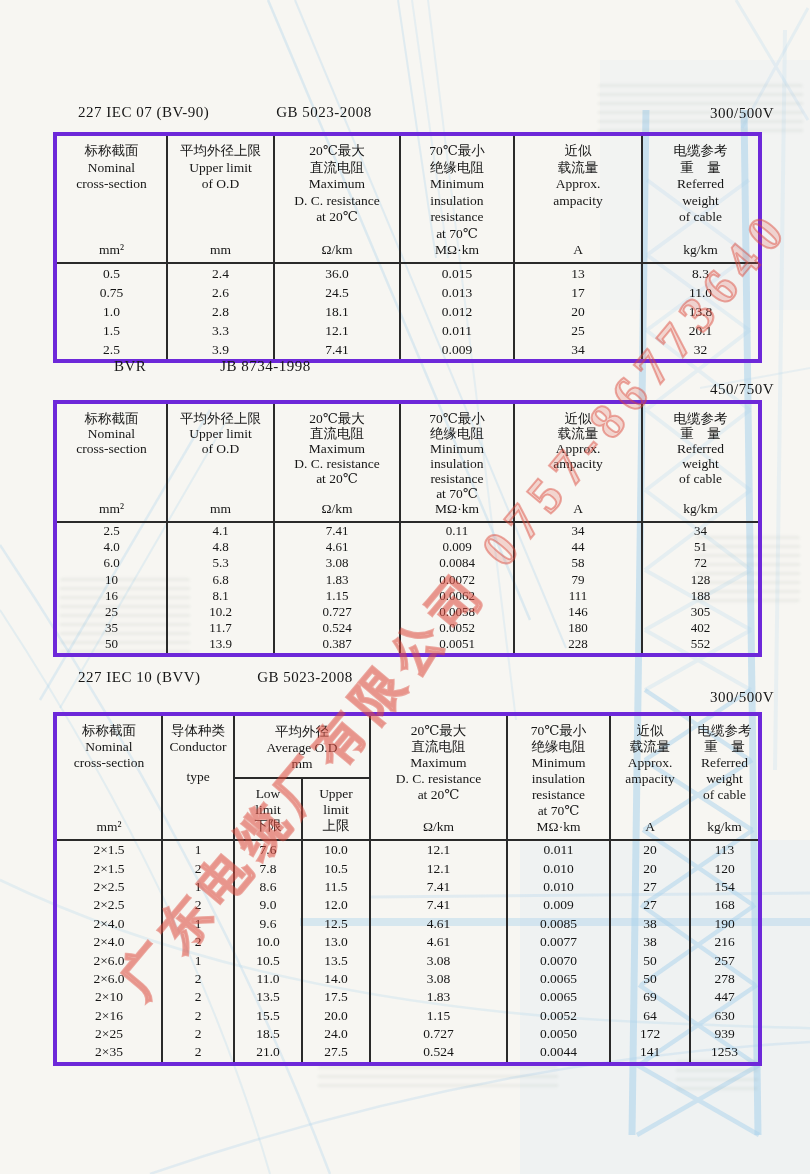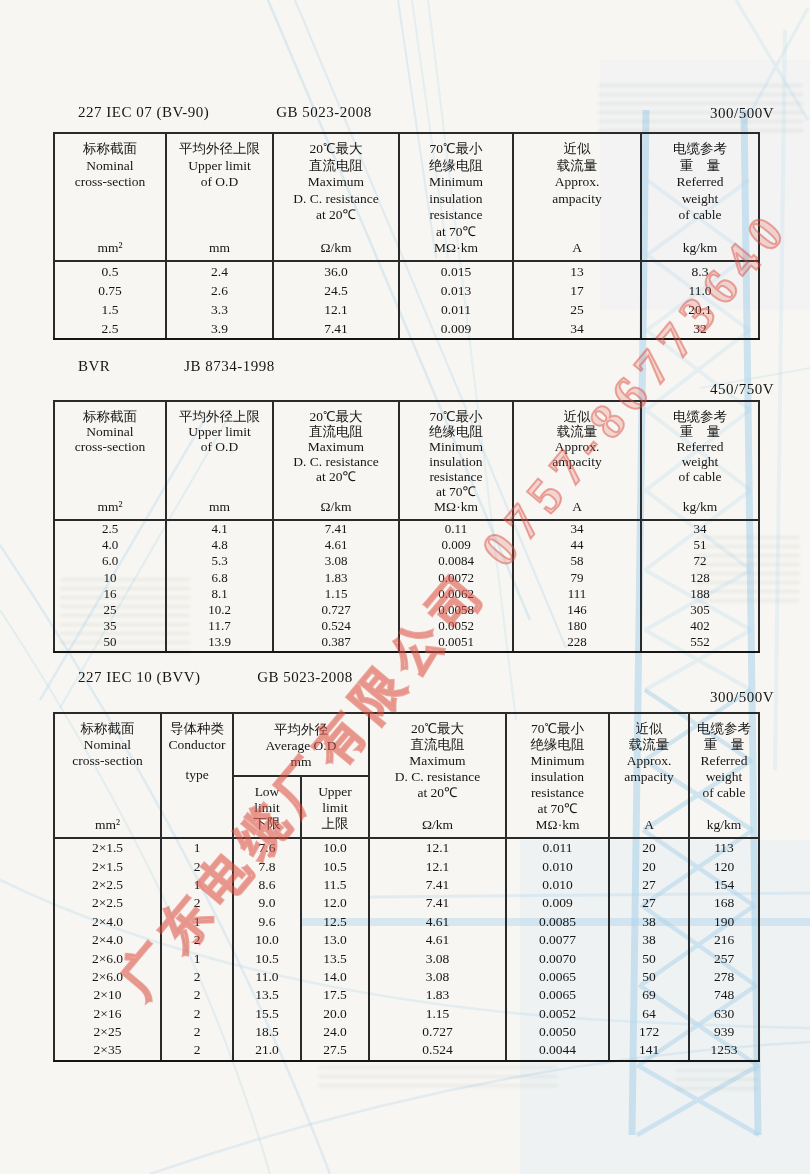--- a/index.html
+++ b/index.html
@@ -25,21 +25,21 @@
   .secline{position:absolute;left:78px;z-index:2;font-size:15px;letter-spacing:.5px;white-space:nowrap;}
   .secline .t1{display:inline-block;}
   .voltage{position:absolute;right:36px;z-index:2;font-size:15px;letter-spacing:.5px;}
   
   table.spec{
     position:absolute;left:53px;z-index:2;width:705px;
     border-collapse:collapse;table-layout:fixed;background:transparent;
     font-size:13.5px;
   }
   table.spec,table.spec th,table.spec td{border:2px solid #2a2a2a;}
-  table.spec{border:2px solid #6d28d9;font-family:Liberation Serif, serif;}
+  table.spec{border:4px solid #6d28d9;}
   table.spec td{border-top:none;border-bottom:none;text-align:center;padding:0;vertical-align:middle;}
   table.spec tbody tr:last-child td{border-bottom:2px solid #151515;}
   table.spec th{padding:0;font-weight:normal;vertical-align:top;border-bottom:2px solid #2a2a2a;}
   #table1 tbody td{height:19px;}
   #table2 tbody td{height:16.2px;font-size:13px;}
   #table3 tbody td{height:18.4px;}
   .hc{display:flex;flex-direction:column;justify-content:space-between;align-items:center;height:100%;padding:7px 2px 4px;box-sizing:border-box;}
   .hc.start{justify-content:flex-start;}
   .hl{white-space:pre-line;text-align:center;line-height:16.5px;}
   #table2 .hl{line-height:15px;}
@@ -184,40 +184,48 @@
         </tr>
         <tr>
           <td>0.75</td>
           <td>2.6</td>
           <td>24.5</td>
           <td>0.013</td>
           <td>17</td>
           <td>11.0</td>
         </tr>
         <tr>
+          <td>1.0</td>
+          <td>2.8</td>
+          <td>18.1</td>
+          <td>0.012</td>
+          <td>20</td>
+          <td>13.8</td>
+        </tr>
+        <tr>
           <td>1.5</td>
           <td>3.3</td>
           <td>12.1</td>
           <td>0.011</td>
           <td>25</td>
           <td>20.1</td>
         </tr>
         <tr>
           <td>2.5</td>
           <td>3.9</td>
           <td>7.41</td>
           <td>0.009</td>
           <td>34</td>
           <td>32</td>
         </tr>
       </tbody>
   </table>
 
   <div class="secline" style="top:358px;">
-    <span class="t1" style="width:102px;">BVR</span>
+    <span class="t1" style="width:102px;margin-left:36px;">BVR</span>
     <span>JB 8734-1998</span>
   </div>
   <div class="voltage" style="top:381px;">450/750V</div>
 
   <table class="spec" id="table2" style="top:400px;">
     <colgroup>
         <col style="width:112px">
         <col style="width:107px">
         <col style="width:126px">
         <col style="width:114px">
@@ -533,21 +541,21 @@
           <td>278</td>
         </tr>
         <tr>
           <td>2×10</td>
           <td>2</td>
           <td>13.5</td>
           <td>17.5</td>
           <td>1.83</td>
           <td>0.0065</td>
           <td>69</td>
-          <td>748</td>
+          <td>447</td>
         </tr>
         <tr>
           <td>2×16</td>
           <td>2</td>
           <td>15.5</td>
           <td>20.0</td>
           <td>1.15</td>
           <td>0.0052</td>
           <td>64</td>
           <td>630</td>

